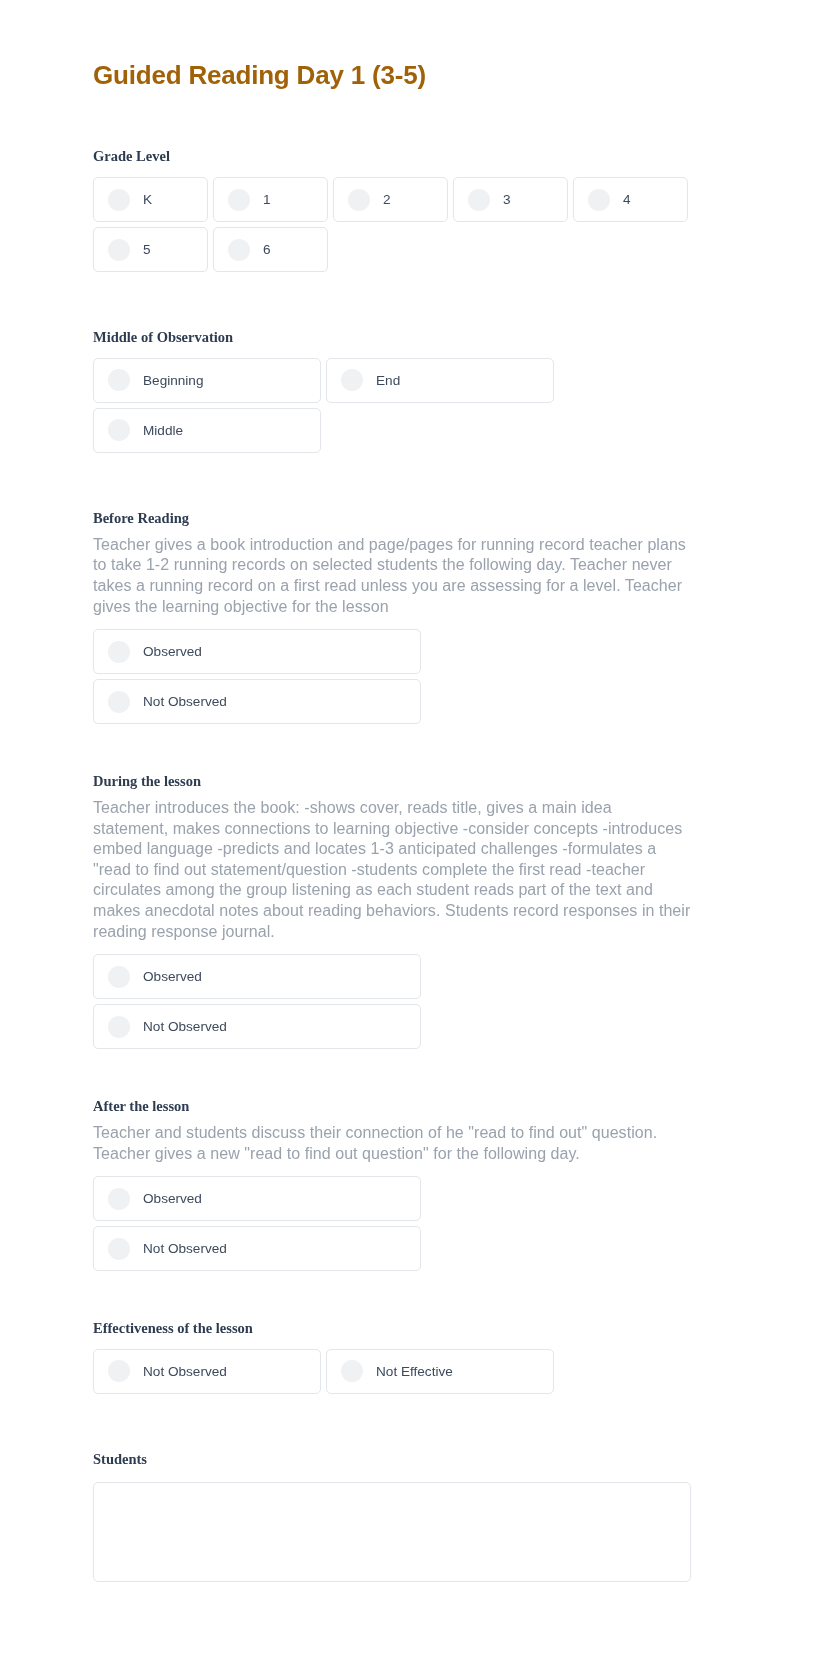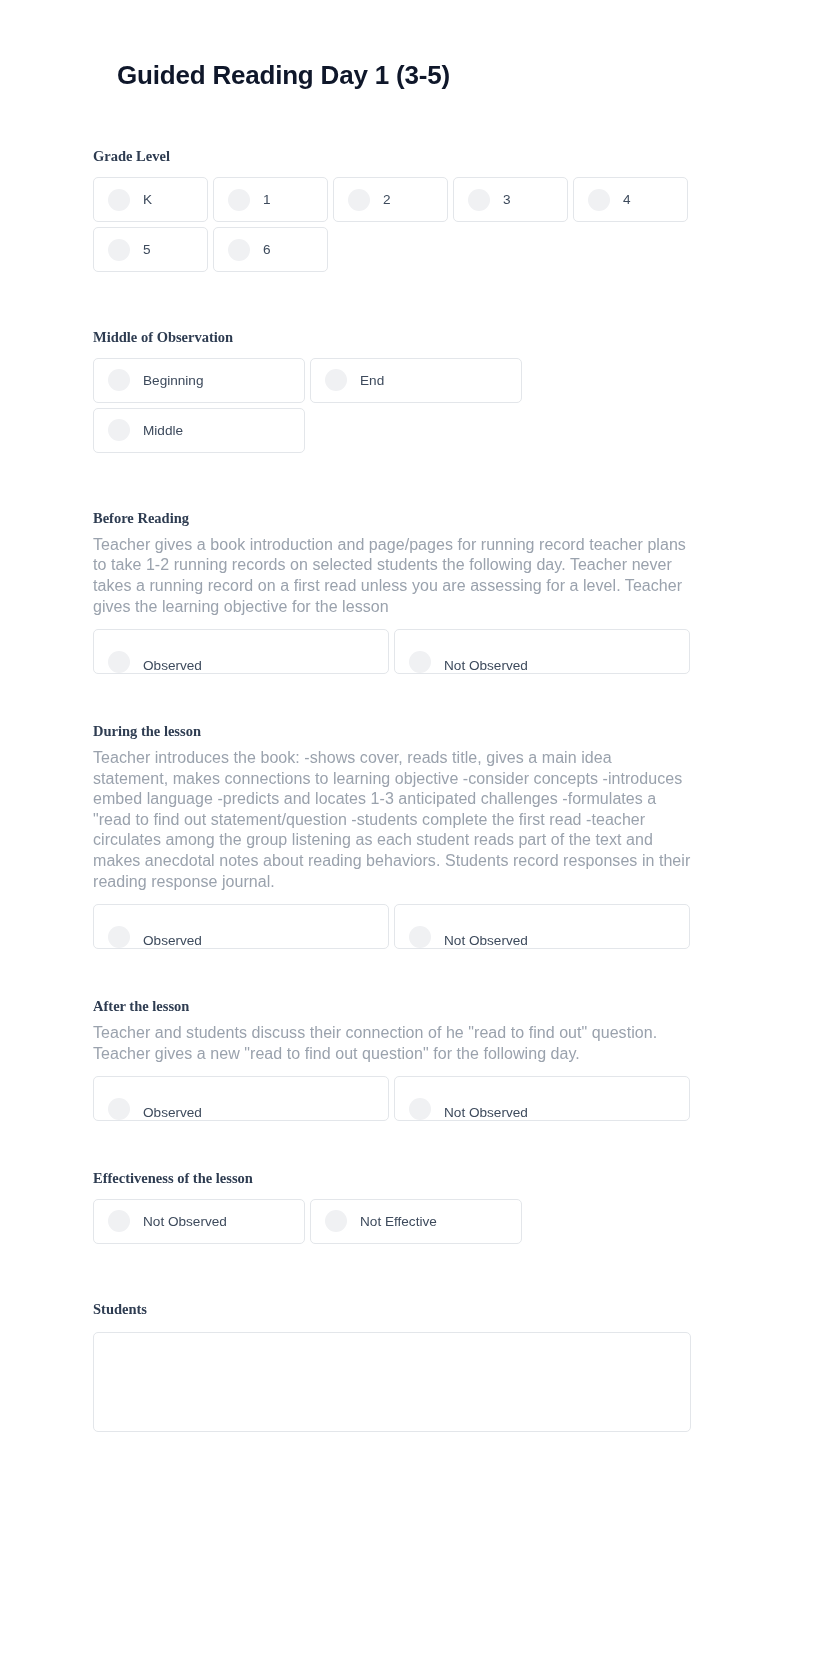--- a/index.html
+++ b/index.html
@@ -18,25 +18,24 @@
   }
   .form-wrap {
     position: absolute;
     left: 93px;
     top: 0;
     width: 598px;
   }
   .form-title {
     font-size: 26px;
     font-weight: bold;
-    color: #0f172a;
+    color: #a16207;
     letter-spacing: -0.2px;
     padding-top: 60px;
     line-height: 1.2;
-    margin-left: 24px;
   }
   .section { margin-top: 0; }
   .section-gap-lg { height: 56px; }
   .section-gap-md { height: 48px; }
   .q-title {
     font-size: 14.5px;
     font-weight: bold;
     color: #2e3c51;
     margin-bottom: 11px;
     line-height: 1.3;
@@ -74,23 +73,23 @@
     margin-right: 13px;
   }
   .opt .olabel {
     font-size: 13.6px;
     color: #3d4a5c;
     white-space: nowrap;
   }
   
   .grid-grade .opt { width: 115px; }
   
-  .grid-three .opt { width: 212px; }
+  .grid-three .opt { width: 228px; }
   
-  .grid-two .opt { width: 296px; align-items: flex-end; }
+  .grid-two .opt { width: 328px; }
   .comments-box {
     margin-top: 2px;
     width: 598px;
     height: 100px;
     border: 1px solid #e3e6ea;
     border-radius: 5px;
     background: #ffffff;
     resize: none;
     font-family: "Liberation Sans", sans-serif;
     font-size: 13.6px;

